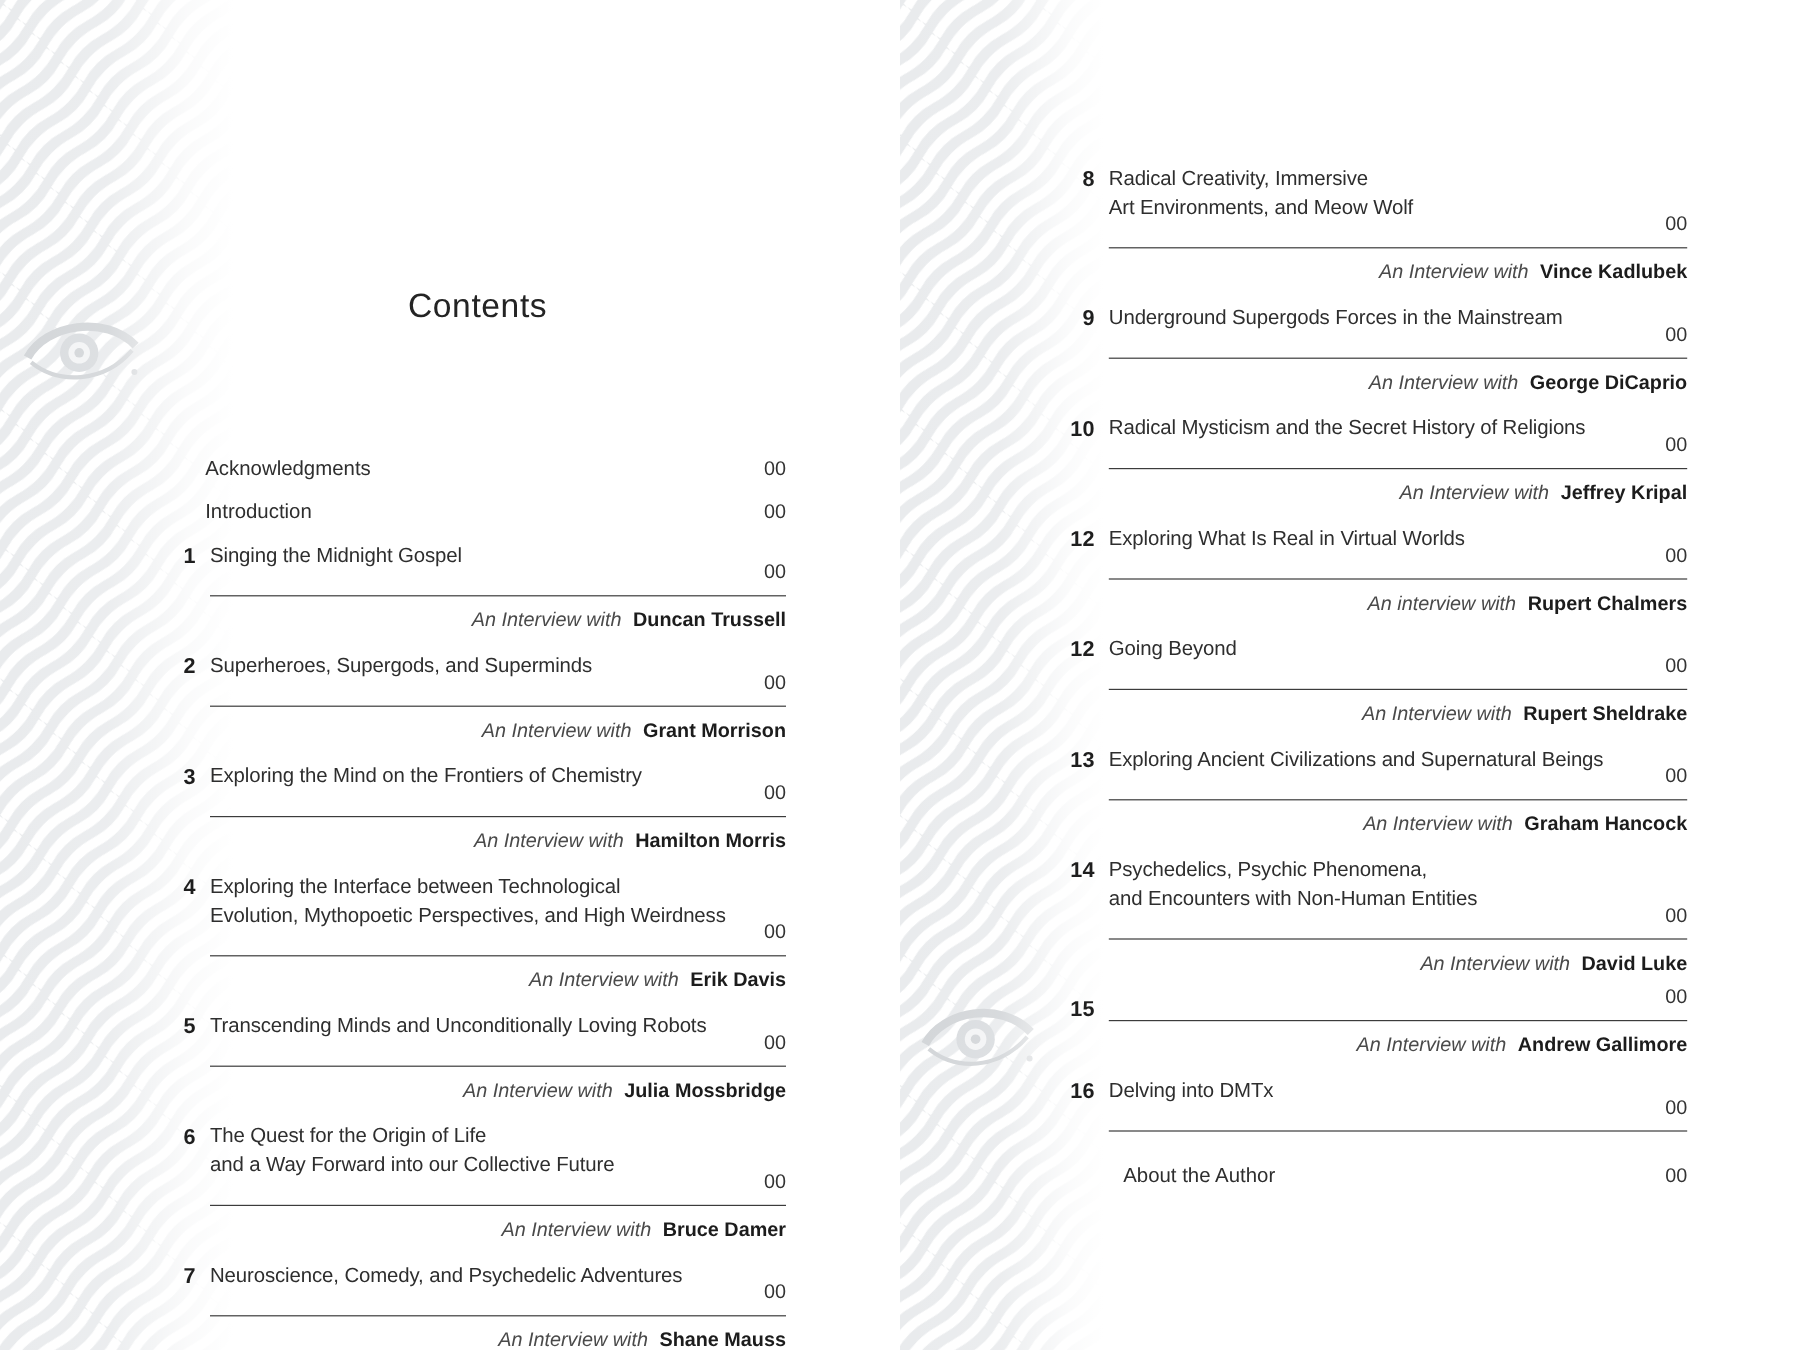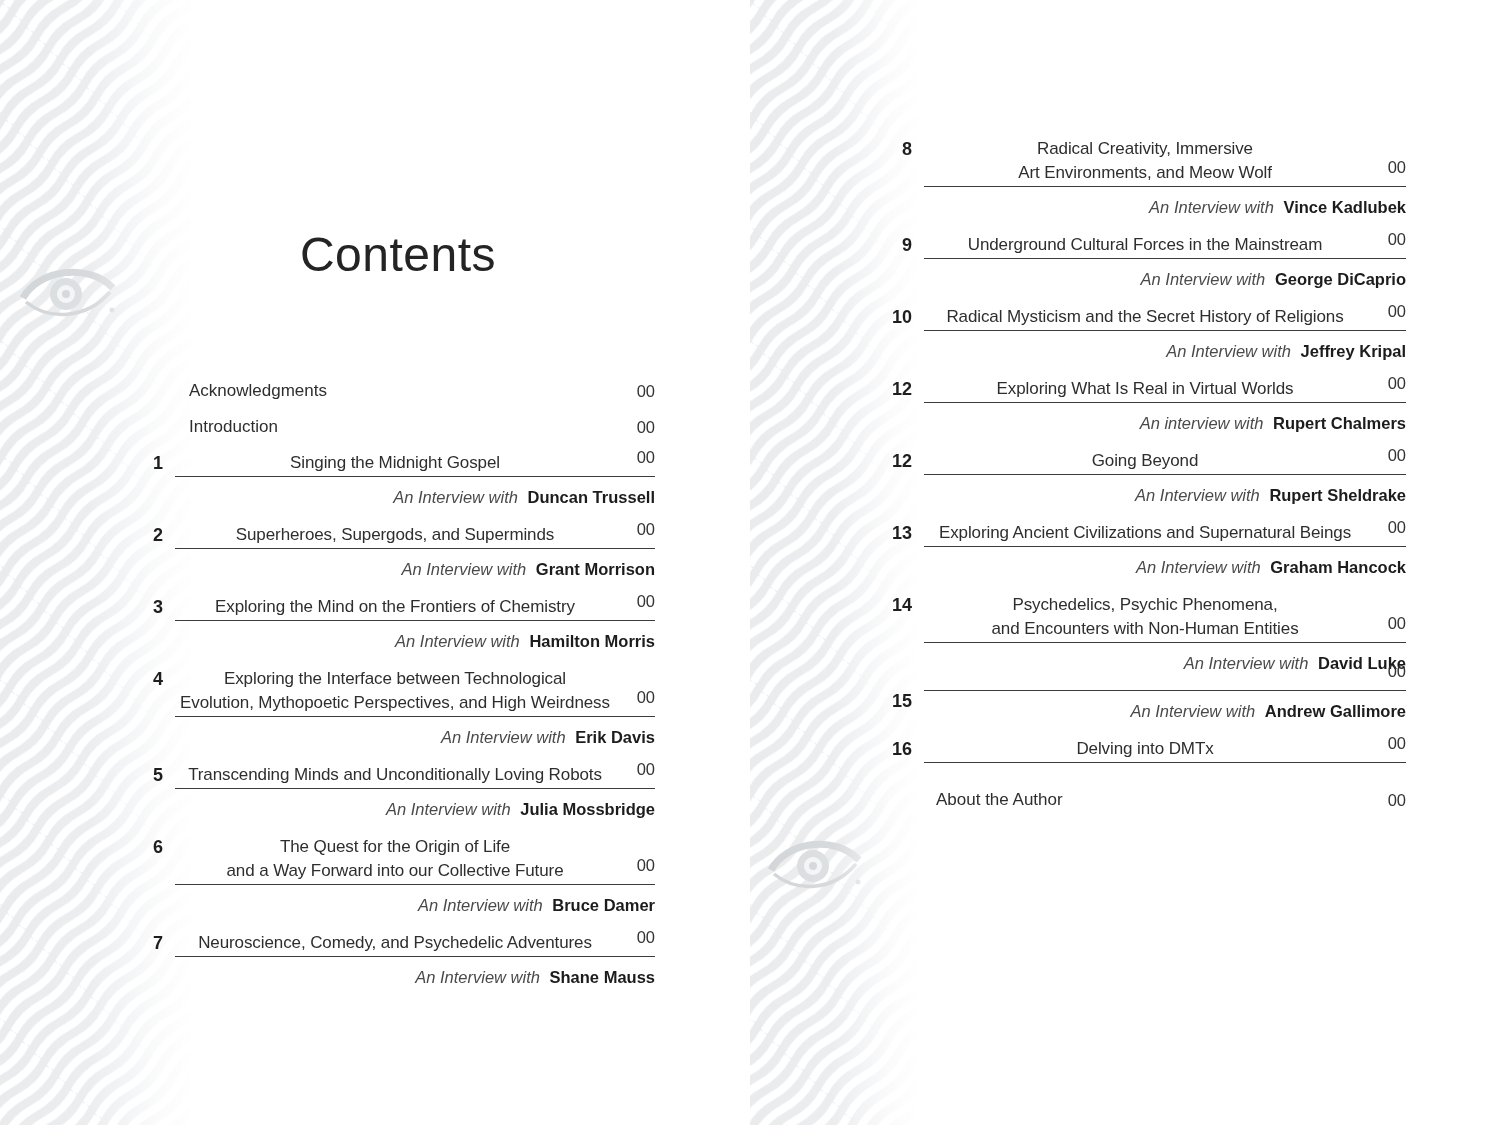--- a/index.html
+++ b/index.html
@@ -18,41 +18,41 @@
   .fade { position:absolute; inset:0; }
   .strip-left  .fade { background:linear-gradient(90deg, rgba(255,255,255,0) 0%, rgba(255,255,255,0.12) 45%, rgba(255,255,255,0.78) 78%, #ffffff 97%); }
   .strip-right .fade { background:linear-gradient(90deg, rgba(255,255,255,0) 0%, rgba(255,255,255,0.12) 48%, rgba(255,255,255,0.80) 80%, #ffffff 97%); }
 
   
   .page { position:absolute; top:0; }
   .page-left  { left:141px; width:514px; padding-top:233px; }
   .page-right { left:890px; width:516px; padding-top:125px; }
 
   .contents-title {
-    font-size:48px; font-weight:300; letter-spacing:0.5px;
+    font-size:28px; font-weight:300; letter-spacing:0.5px;
     line-height:44px; text-align:center; color:#242424;
   }
 
-  .front-matter { margin-top:102px; margin-left:48px; }
+  .front-matter { margin-top:102px; margin-left:30px; }
   .fm-row {
     display:flex; justify-content:space-between;
     font-size:17px; line-height:24px; margin-bottom:12px; color:#2e2e2e;
   }
   .fm-page { font-size:16.5px; color:#333; }
 
   .chapters { margin-top:12px; }
   .chapter { display:flex; margin-bottom:15px; }
   .ch-num {
     width:34px; flex-shrink:0; text-align:right; padding-right:12px;
     font-weight:700; font-size:18px; line-height:24px; color:#1e1e1e;
   }
   .ch-body { flex:1; min-width:0; }
   .title-row {
     position:relative;
-    border-bottom:1px solid #3c3c3c; padding-bottom:1px;text-align:center;
+    border-bottom:1px solid #3c3c3c; padding-bottom:21px;
   }
   .ch-title {
     display:block; font-size:17px; letter-spacing:-0.1px;
     line-height:24px; white-space:pre-line; color:#2e2e2e;
     padding-right:40px;
   }
   .ch-page {
     position:absolute; right:0; bottom:7px;
     font-size:16.5px; line-height:24px; color:#333;
   }
@@ -241,21 +241,21 @@
             <div class="interview">
               <span class="int-prefix">An Interview with</span>
               <span class="int-name">Vince Kadlubek</span>
             </div>
           </div>
         </div>
         <div class="chapter">
           <span class="ch-num">9</span>
           <div class="ch-body">
             <div class="title-row">
-              <span class="ch-title">Underground Cultural Forces in the Mainstream</span>
+              <span class="ch-title">Underground Supergods Forces in the Mainstream</span>
               <span class="ch-page">00</span>
             </div>
             <div class="interview">
               <span class="int-prefix">An Interview with</span>
               <span class="int-name">George DiCaprio</span>
             </div>
           </div>
         </div>
         <div class="chapter">
           <span class="ch-num">10</span>

